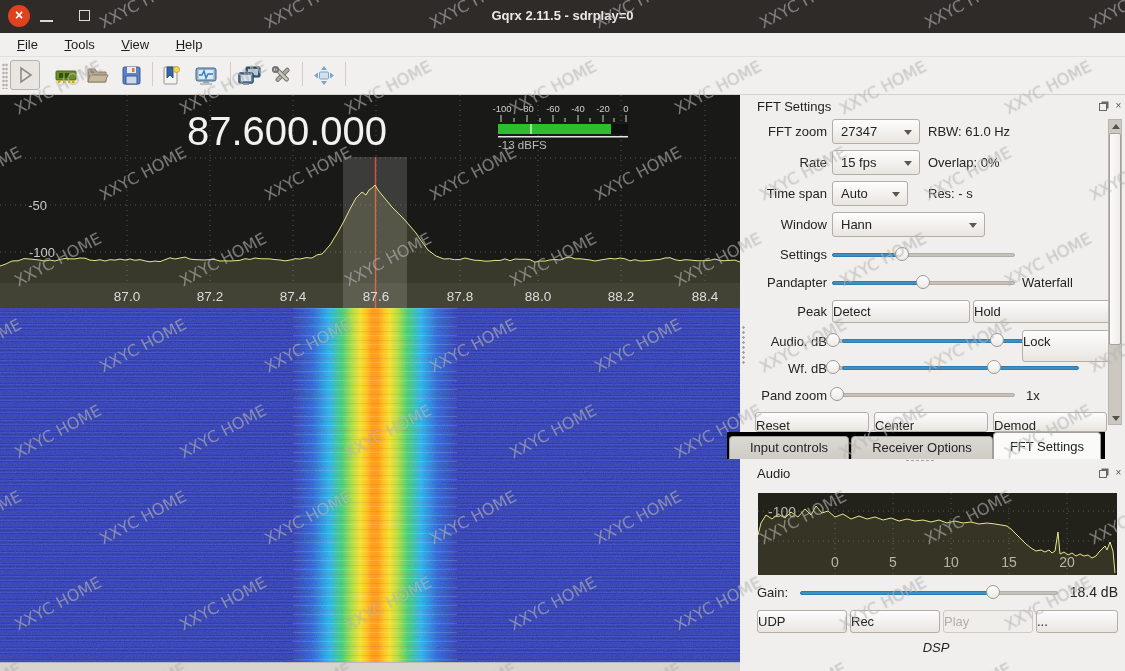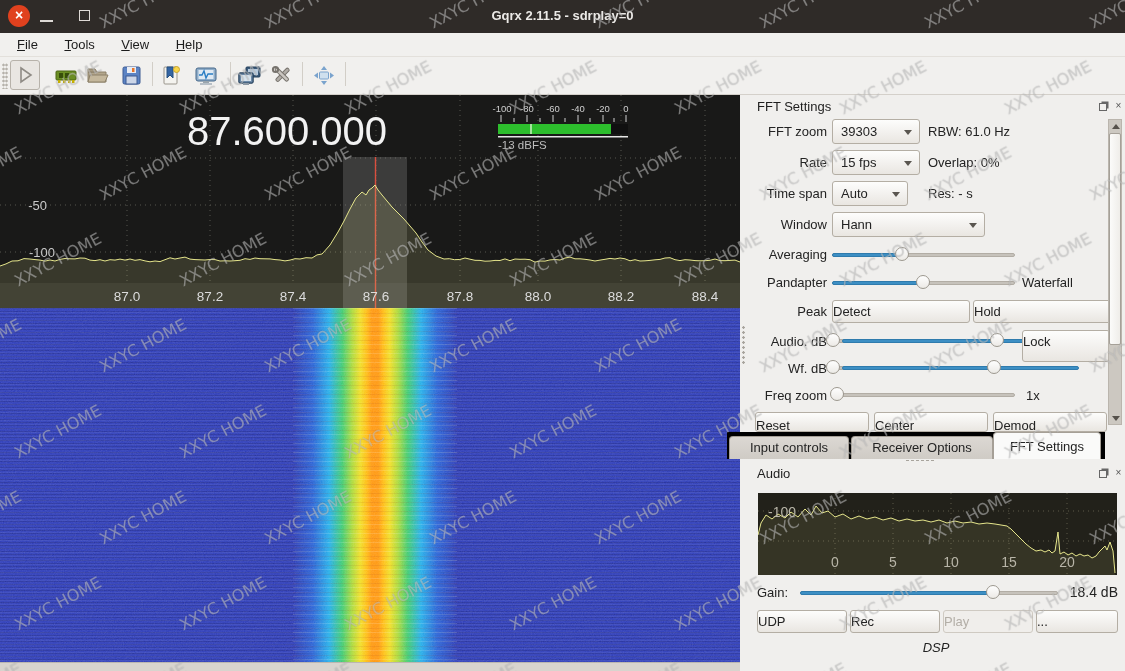--- a/index.html
+++ b/index.html
@@ -296,21 +296,21 @@
   <div class="abs vsplit"></div>
   <div class="abs vsplit-dots"></div>
 
   <div class="abs fft-wrap">
     <div class="abs dock-title" style="left:10px;top:4px">FFT Settings</div>
     <div class="abs float-glyph" style="left:352px;top:6px"></div>
     <div class="abs dock-icon" style="left:366px;top:5px">×</div>
 
     <div class="abs flabel" style="left:0;top:29px">FFT zoom</div>
     <div class="abs combo" style="left:85px;top:24px;width:88px;height:25px">
-      <span>39303</span>
+      <span>27347</span>
       <i class="combo-arrow"></i>
     </div>
     <div class="abs info-text" style="left:181px;top:29px">RBW: 61.0 Hz</div>
 
     <div class="abs flabel" style="left:0;top:60px">Rate</div>
     <div class="abs combo" style="left:85px;top:55px;width:88px;height:25px">
       <span>15 fps</span>
       <i class="combo-arrow"></i>
     </div>
     <div class="abs info-text" style="left:181px;top:60px">Overlap: 0%</div>
@@ -321,21 +321,21 @@
       <i class="combo-arrow"></i>
     </div>
     <div class="abs info-text" style="left:181px;top:91px">Res: - s</div>
 
     <div class="abs flabel" style="left:0;top:122px">Window</div>
     <div class="abs combo" style="left:85px;top:117px;width:153px;height:25px">
       <span>Hann</span>
       <i class="combo-arrow"></i>
     </div>
 
-    <div class="abs flabel" style="left:0;top:152px">Averaging</div>
+    <div class="abs flabel" style="left:0;top:152px">Settings</div>
     <div class="abs" style="left:85px;top:152px;width:183px;height:16px">
       <div class="track" style="margin-top:6px"></div>
       <div class="track-fill" style="left:0;top:6px;width:70px"></div>
       <div class="handle" style="left:63px;top:0"></div>
     </div>
 
     <div class="abs flabel" style="left:0;top:180px">Pandapter</div>
     <div class="abs" style="left:85px;top:180px;width:183px;height:16px">
       <div class="track" style="margin-top:6px"></div>
       <div class="track-fill" style="left:0;top:6px;width:91px"></div>
@@ -357,21 +357,21 @@
     <div class="abs btn" style="left:275px;top:235px;width:88px;height:32px">Lock</div>
 
     <div class="abs flabel" style="left:0;top:266px">Wf. dB</div>
     <div class="abs" style="left:85px;top:265px;width:183px;height:16px">
       <div class="track" style="margin-top:6px"></div>
       <div class="track-fill" style="left:10px;top:6px;width:237px"></div>
       <div class="handle" style="left:-6px;top:0"></div>
       <div class="handle" style="left:155px;top:0"></div>
     </div>
 
-    <div class="abs flabel" style="left:0;top:293px">Freq zoom</div>
+    <div class="abs flabel" style="left:0;top:293px">Pand zoom</div>
     <div class="abs" style="left:85px;top:292px;width:183px;height:16px">
       <div class="track" style="margin-top:6px"></div>
       <div class="handle" style="left:-2px;top:0"></div>
     </div>
     <div class="abs info-text" style="left:279px;top:293px">1x</div>
 
     <div class="abs btn" style="left:8px;top:317px;width:114px;height:20px;overflow:hidden;line-height:26px;padding-top:0">Reset</div>
     <div class="abs btn" style="left:127px;top:317px;width:114px;height:20px;overflow:hidden;line-height:26px;padding-top:0">Center</div>
     <div class="abs btn" style="left:246px;top:317px;width:114px;height:20px;overflow:hidden;line-height:26px;padding-top:0">Demod</div>
 

